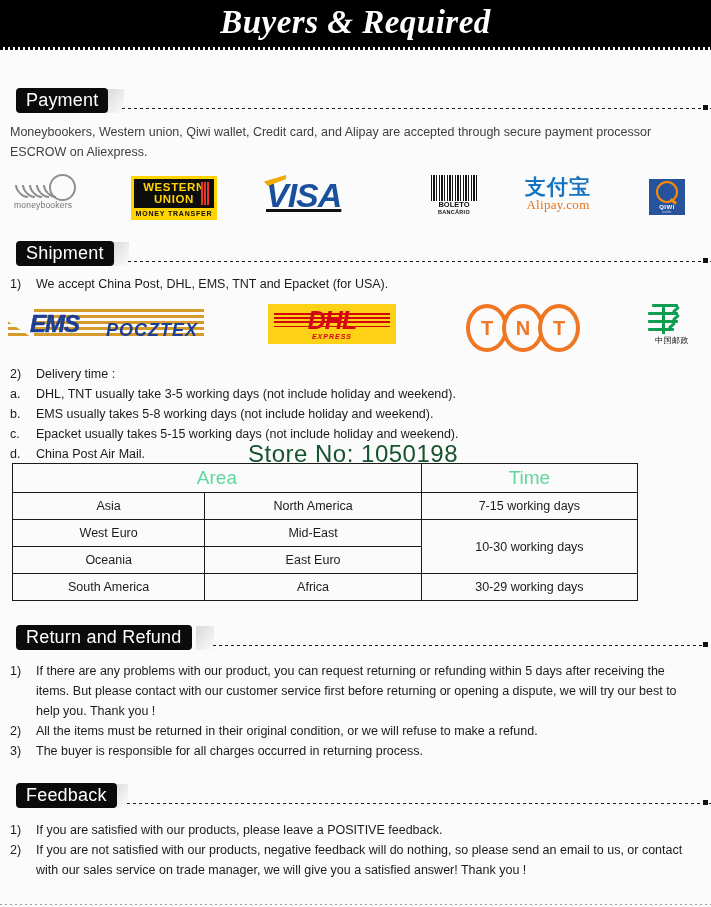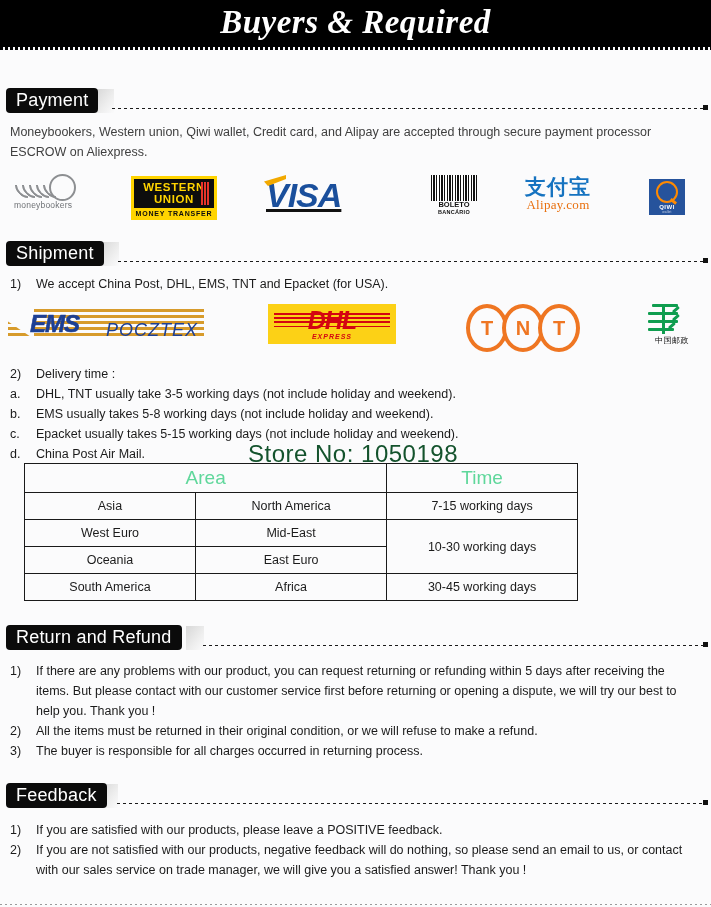--- a/index.html
+++ b/index.html
@@ -27,21 +27,21 @@
     margin-top:-2px;
   }
   .banner-rule{
     position:absolute;left:0;top:47px;width:711px;height:3px;
     background:
       repeating-linear-gradient(to right,#000 0 3px,#fbfbfc 3px 5px);
   }
 
   
   .sec{position:absolute;left:0;width:711px;}
-  .sec-head{position:relative;height:25px;}
+  .sec-head{position:relative;height:25px;margin-left:10px;}
   .tab{
     position:absolute;left:6px;top:0;height:25px;
     background:#0b0b0b;color:#fff;
     border-radius:4px;
     padding:0 10px;
     display:flex;align-items:center;
     font-size:18px;font-weight:400;
     letter-spacing:.2px;
     z-index:3;
     white-space:nowrap;
@@ -168,21 +168,21 @@
     clip-path:polygon(0 0,100% 0,100% 100%,0 42%);
   }
   .ems-txt{
     position:absolute;left:22px;top:6px;
     font-style:italic;font-weight:bold;font-size:24px;line-height:28px;
     color:#1c3f94;letter-spacing:-1px;
     -webkit-text-stroke:0.6px #1c3f94;
   }
   .ems-pocz{
     position:absolute;left:98px;top:16px;
-    font-style:italic;font-weight:normal;font-size:18px;line-height:20px;
+    font-style:italic;font-weight:bold;font-size:18px;line-height:20px;
     color:#1c3f94;letter-spacing:1px;
   }
 
   
   .dhl{
     width:128px;height:40px;background:#fcd116;position:relative;
     display:flex;flex-direction:column;align-items:center;justify-content:center;
   }
   .dhl-t{
     font-style:italic;font-weight:bold;font-size:25px;line-height:25px;
@@ -398,21 +398,21 @@
       <div class="li-t">Epacket usually takes 5-15 working days (not include holiday and weekend).</div>
     </div>
     <div class="li">
       <div class="li-n">d.</div>
       <div class="li-t">China Post Air Mail.</div>
     </div>
   </div>
 
   <div class="wm">Store No: 1050198</div>
 
-  <table class="tbl" style="left:24px;top:463px;width:554px;">
+  <table class="tbl" style="left:12px;top:463px;width:626px;">
     <thead>
       <tr>
         <th colspan="2" style="width:443px;">Area</th>
         <th style="width:235px;">Time</th>
       </tr>
     </thead>
     <tbody>
       <tr>
         <td style="width:208px;">Asia</td>
         <td style="width:235px;border-radius:10px;">North America</td>
@@ -423,21 +423,21 @@
         <td>Mid-East</td>
         <td rowspan="2">10-30 working days</td>
       </tr>
       <tr>
         <td>Oceania</td>
         <td>East Euro</td>
       </tr>
       <tr>
         <td>South America</td>
         <td>Africa</td>
-        <td>30-45 working days</td>
+        <td>30-29 working days</td>
       </tr>
     </tbody>
   </table>
 
   <div class="sec" style="top:625px;">
     <div class="sec-head">
       <div class="tab-shadow" style="left:186px;"></div>
       <div class="tab">Return and Refund</div>
       <div class="dash" style="left: 203px; width: 500px;"></div>
       <div class="dash-end"></div>

